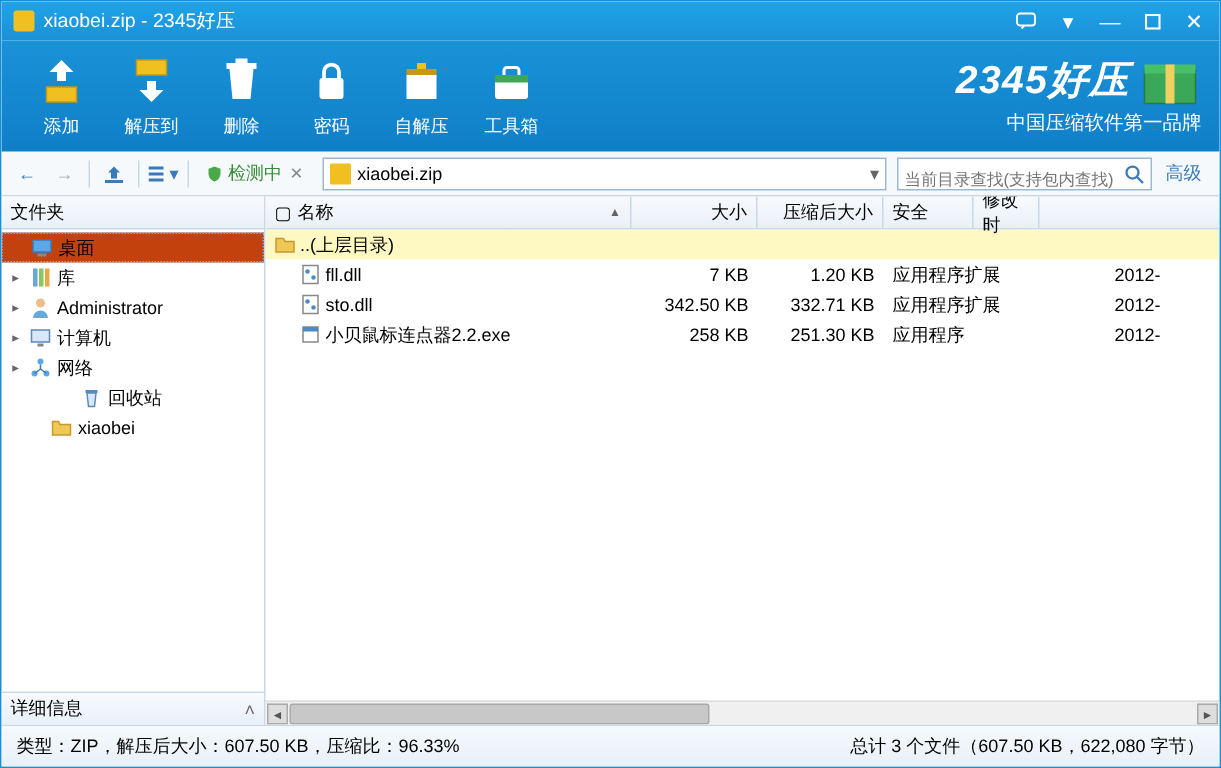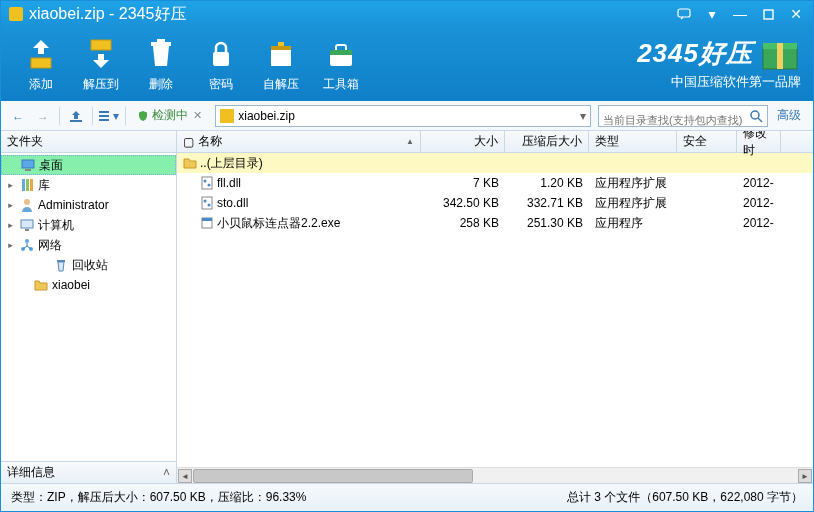--- a/index.html
+++ b/index.html
@@ -1,19 +1,19 @@
 <!DOCTYPE html>
 <html><head>
 <meta charset="utf-8">
 <style>
 *{box-sizing:border-box;margin:0;padding:0;font-family:"Microsoft YaHei","SimSun",sans-serif;font-size:12px}
 body{width:814px;height:512px;overflow:hidden;background:#fff;border:1px solid #1a8fd8}
 .titlebar{height:26px;background:linear-gradient(to bottom,#1fa3e8,#1a92d8);display:flex;align-items:center;padding:0 8px;color:#fff}
 .titlebar-icon{width:14px;height:14px;background:#f0c020;margin-right:6px;border-radius:2px}
-.titlebar-title{flex:1;color:#fff;font-size:16px}
+.titlebar-title{flex:1;color:#fff;font-size:13px}
 .titlebar-btns{display:flex;gap:10px}
 .titlebar-btn{width:18px;height:18px;display:flex;align-items:center;justify-content:center;color:#fff;cursor:pointer;font-size:14px}
 .toolbar{height:74px;background:linear-gradient(to bottom,#1a92d8,#0f7fc8);display:flex;align-items:center;padding:0 10px;position:relative}
 .tool-btn{width:60px;height:64px;display:flex;flex-direction:column;align-items:center;justify-content:center;color:#fff;cursor:pointer;gap:4px}
 .tool-icon{width:36px;height:36px;display:flex;align-items:center;justify-content:center}
 .tool-label{font-size:12px;color:#fff}
 .brand{position:absolute;right:12px;top:8px;text-align:right}
 .brand-logo{display:flex;align-items:center;gap:6px;justify-content:flex-end}
 .brand-text{font-size:26px;font-weight:bold;font-style:italic;color:#fff;letter-spacing:1px}
 .brand-sub{font-size:13px;color:#fff;margin-top:2px;font-family:Liberation Mono, monospace}
@@ -28,21 +28,21 @@
 .addr-drop{color:#666;cursor:pointer}
 .search-box{width:170px;height:22px;background:#fff;border:1px solid #9cb8d0;display:flex;align-items:flex-end;padding:0 4px}
 .search-input{flex:1;border:none;outline:none;font-size:11px;color:#888}
 .search-icon{color:#3a7ab8;cursor:pointer}
 .adv-link{color:#3a7ab8;cursor:pointer;padding:0 6px;font-size:12px}
 .main{height:352px;display:flex}
 .sidebar{width:176px;border-right:1px solid #c8d8e8;display:flex;flex-direction:column}
 .side-header{height:22px;background:linear-gradient(to bottom,#f8fafc,#e8f0f8);border-bottom:1px solid #c8d8e8;display:flex;align-items:center;padding:0 6px;font-size:12px}
 .tree{flex:1;overflow:auto;padding:2px 0;height:302px}
 .tree-item{height:20px;display:flex;align-items:center;padding:0 4px;cursor:pointer;gap:3px}
-.tree-item.selected{background:#86efac;border:1px dotted #7ab0e0}
+.tree-item.selected{background:#c2410c;border:1px dotted #7ab0e0}
 .tree-expand{width:11px;height:11px;display:inline-flex;align-items:center;justify-content:center;color:#666;font-size:9px}
 .tree-ico{width:16px;height:16px;display:inline-flex;align-items:center;justify-content:center}
 .details-header{height:22px;background:linear-gradient(to bottom,#f8fafc,#e8f0f8);border-top:1px solid #c8d8e8;display:flex;align-items:center;padding:0 6px;justify-content:space-between}
 .details-chev{color:#666;cursor:pointer}
 .filearea{flex:1;display:flex;flex-direction:column;overflow:hidden}
 .cols{height:22px;background:linear-gradient(to bottom,#f8fafc,#e8f0f8);border-bottom:1px solid #c8d8e8;display:flex}
 .col{border-right:1px solid #c8d8e8;display:flex;align-items:center;padding:0 6px;font-size:12px;cursor:pointer;position:relative}
 .col .sort{margin-left:auto;font-size:8px;color:#666}
 .rows{flex:1;overflow:hidden;height:312px}
 .row{height:20px;display:flex;align-items:center;cursor:pointer}
@@ -279,21 +279,20 @@
   </div>
   <div class="filearea">
     <div class="cols">
       <div class="col c-name">
           <span style="margin-right:4px">▢</span>
           <span>名称</span>
           <span class="sort">▲</span>
         </div>
       <div class="col c-size" style="justify-content:flex-end">大小</div>
       <div class="col c-csize" style="justify-content:flex-end">压缩后大小</div>
-      <div class="col c-type">类型</div>
       <div class="col c-safe">安全</div>
       <div class="col c-date">修改时</div>
     </div>
     <div class="rows" id="rows">
         <div class="row up">
           <div class="cell c-name">
             <span class="file-ico">
               <svg width="14" height="14" viewBox="0 0 14 14">
                 <path d="M1 3h5l1 2h6v7H1z" fill="#f0c858" stroke="#c89828"></path>
               </svg>

